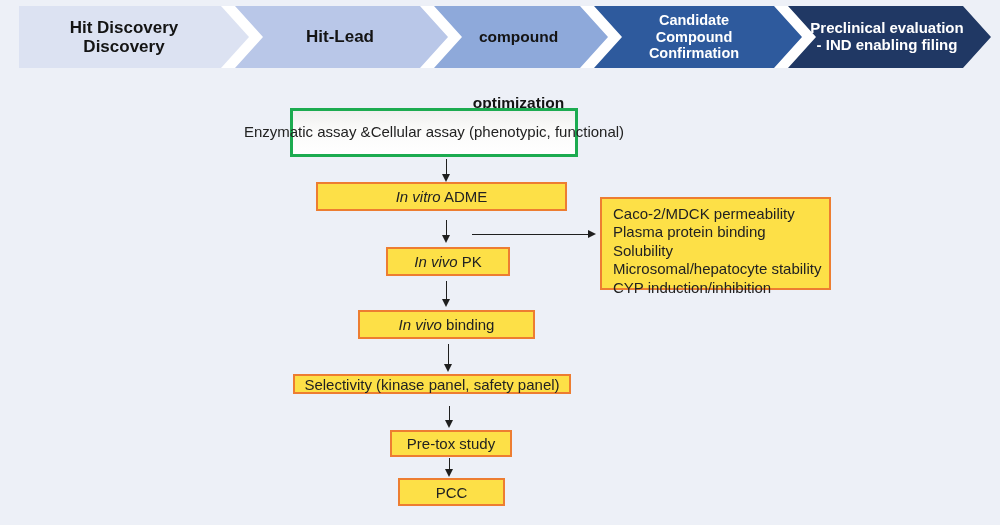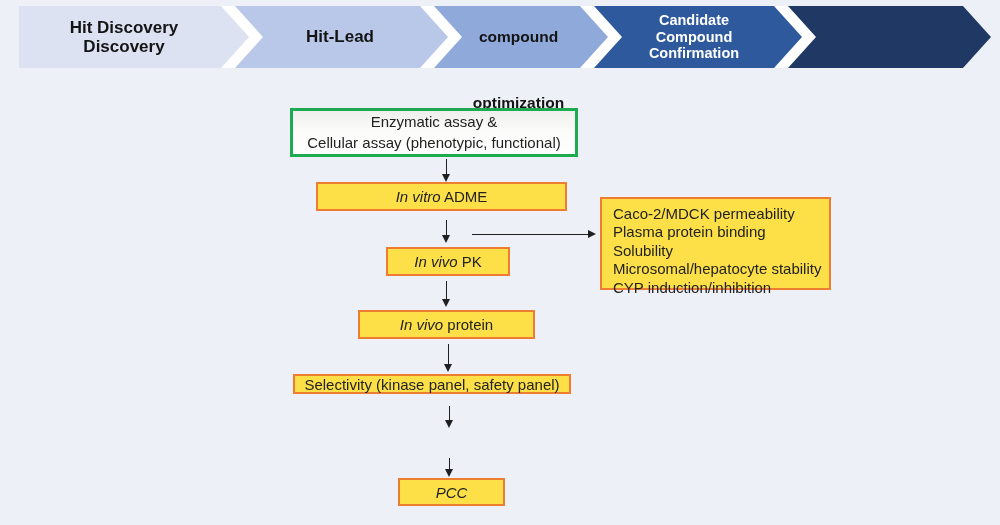--- a/index.html
+++ b/index.html
@@ -30,28 +30,28 @@
     display:flex;align-items:center;justify-content:center;
     font-size:15px;color:#222222;text-align:center;
     white-space:nowrap;
   }
   .fbox i{font-style:italic;}
   .orange{border:2px solid #ed7d31;}
   .box-assay{
     left:290px;top:108px;width:288px;height:49px;
     border:3px solid #1cab50;
     background:linear-gradient(180deg,#efefee 0%,#fbfbfa 45%,#ffffff 100%);
-    flex-direction:column;line-height:1.35;
+    flex-direction:row;line-height:1.35;
   }
   .box-adme{left:316px;top:182px;width:251px;height:29px;}
   .box-pk{left:386px;top:247px;width:124px;height:29px;}
   .box-eff{left:358px;top:310px;width:177px;height:29px;}
   .box-sel{left:293px;top:374px;width:278px;height:20px;}
   .box-tox{left:390px;top:430px;width:122px;height:27px;}
-  .box-pcc{left:398px;top:478px;width:107px;height:28px;font-style:italic;}
+  .box-pcc{left:398px;top:478px;width:107px;height:28px;}
   .box-side{
     left:600px;top:197px;width:231px;height:93px;
     align-items:flex-start;justify-content:flex-start;
     flex-direction:column;text-align:left;
     padding:6px 4px 6px 11px;line-height:1.23;
   }
   
   .varrow{position:absolute;width:0;border-left:1.5px solid #1f1f1f;}
   .varrow::after{
     content:"";position:absolute;left:-4.7px;bottom:-8px;
@@ -89,20 +89,24 @@
   <div class="stage-label lbl-3">
     <span>Lead</span>
     <span>compound</span>
     <span>optimization</span>
   </div>
   <div class="stage-label lbl-4">
     <span>Candidate</span>
     <span>Compound</span>
     <span>Confirmation</span>
   </div>
+  <div class="stage-label lbl-5">
+    <span>Preclinical evaluation</span>
+    <span>- IND enabling filing</span>
+  </div>
 
   <div class="fbox box-assay">
     <span>Enzymatic assay &amp;</span>
     <span>Cellular assay (phenotypic, functional)</span>
   </div>
 
   <div class="varrow" style="left:446px;top:159px;height:15px;"></div>
 
   <div class="fbox orange box-adme">
     <span><i>In vitro</i><span> ADME</span></span>
@@ -119,31 +123,34 @@
     <div>Caco-2/MDCK permeability</div>
     <div>Plasma protein binding</div>
     <div>Solubility</div>
     <div>Microsomal/hepatocyte stability</div>
     <div>CYP induction/inhibition</div>
   </div>
 
   <div class="varrow" style="left:446px;top:281px;height:18px;"></div>
 
   <div class="fbox orange box-eff">
-    <span><i>In vivo</i><span> protein</span></span>
+    <span><i>In vivo</i><span> binding</span></span>
   </div>
 
   <div class="varrow" style="left:448px;top:344px;height:20px;"></div>
 
   <div class="fbox orange box-sel">
     <span>Selectivity (kinase panel, safety panel)</span>
   </div>
 
   <div class="varrow" style="left:449px;top:406px;height:14px;"></div>
 
+  <div class="fbox orange box-tox">
+    <span>Pre-tox study</span>
+  </div>
 
   <div class="varrow" style="left:449px;top:458px;height:11px;"></div>
 
   <div class="fbox orange box-pcc">
     <span>PCC</span>
   </div>
 
 </div>
 
 </body></html>

